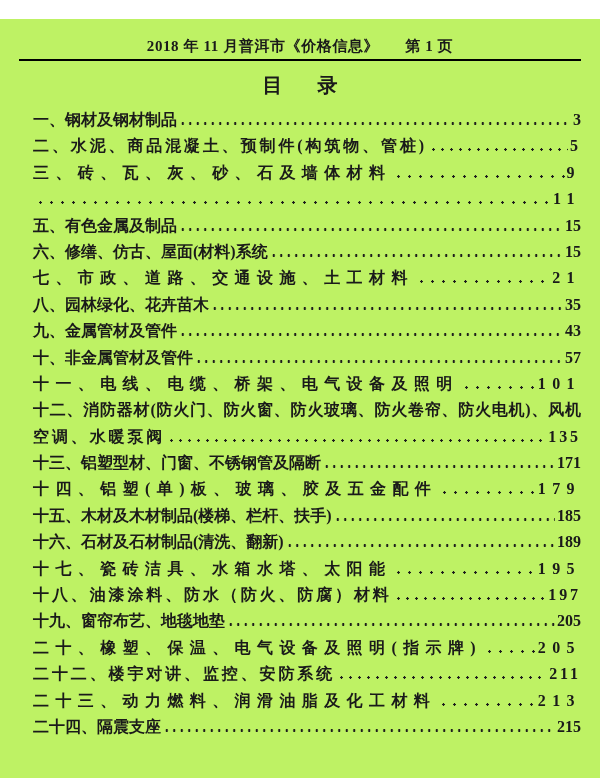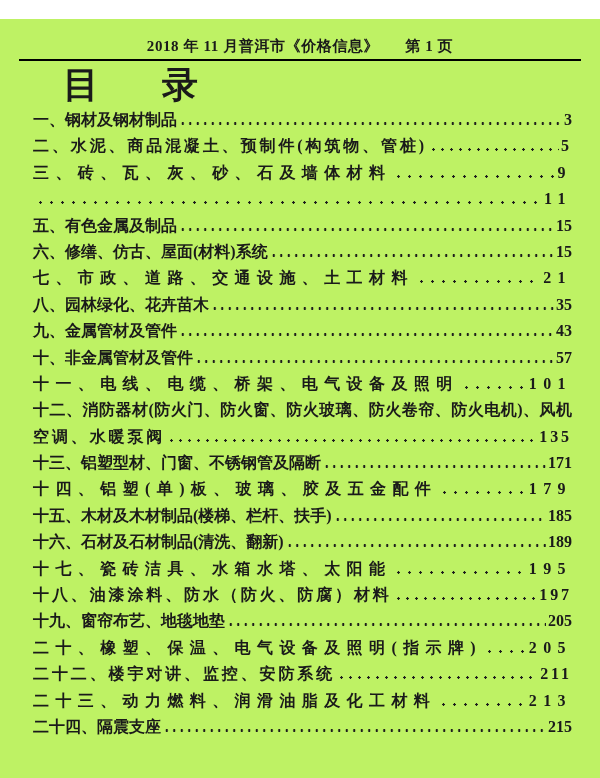--- a/index.html
+++ b/index.html
@@ -25,32 +25,32 @@
   .rule {
     margin-top: 3px;
     margin-left: 19px;
     width: 562px;
     height: 2px;
     background: #000;
   }
 
   .doc-title {
     margin: 3px 0 1px 0;
-    text-align: left;
-    font-size: 36px;
+    text-align: center;
+    font-size: 20px;
     line-height: 42px;
     font-weight: 700;
     letter-spacing: 1.75em;
     padding-left: 1.75em; 
     white-space: nowrap;
   }
 
   .toc {
     padding-left: 33px;
-    padding-right: 28px;
+    padding-right: 19px;
     font-size: 16px;
     font-weight: 600;
   }
   .toc-row {
     display: flex;
     align-items: baseline;
     height: 26.4px;
     line-height: 26.4px;
     white-space: nowrap;
   }

